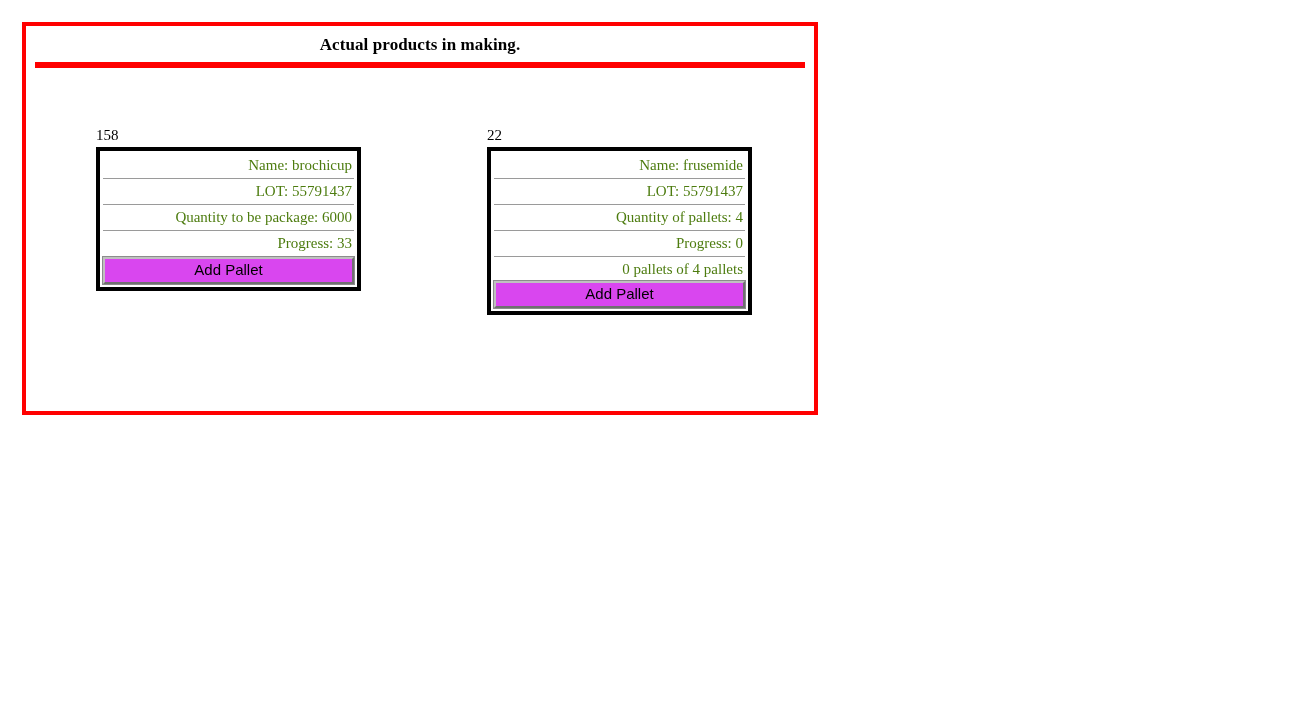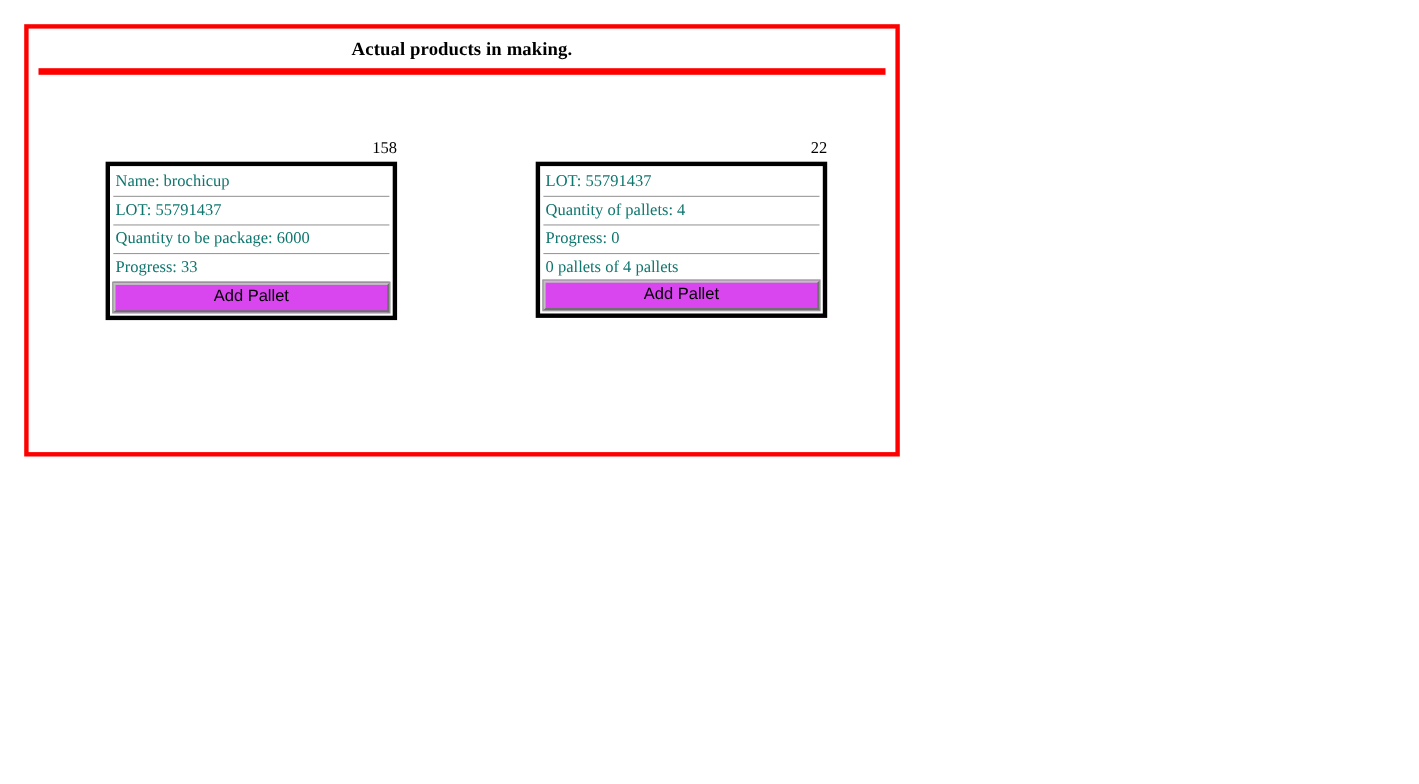--- a/index.html
+++ b/index.html
@@ -66,21 +66,21 @@
     position: absolute;
     top: 0;
   }
   .card-wrap.slot-0 { left: 70px; }
   .card-wrap.slot-1 { left: 461px; }
 
   .card-id {
     font-family: "Liberation Serif", "DejaVu Serif", serif;
     font-size: 15px;
     color: #000000;
-    text-align: right;
+    text-align: left;
     line-height: 18px;
     padding-bottom: 3px;
     width: 265px;
   }
 
   .card {
     width: 257px;                 
     border: 4px solid #000000;
     background: #ffffff;
     padding: 0;
@@ -88,22 +88,22 @@
   }
 
   .card-inner {
     padding: 2px 3px 3px 3px;
   }
 
   .card-row {
     font-family: "Liberation Serif", "DejaVu Serif", serif;
     font-size: 15px;
     line-height: 17px;
-    color: #0f766e;
-    text-align: left;
+    color: #4d7c0f;
+    text-align: right;
     padding: 4px 2px 4px 2px;
     border-bottom: 1px solid #9a9a9a;
     white-space: nowrap;
   }
   .card-row.last-info {
     border-bottom: 0;
     padding-bottom: 3px;
   }
 
   
@@ -153,20 +153,21 @@
             <button class="pallet-btn" type="button">Add Pallet</button>
           </div>
         </div>
       </div>
 
       <div class="card-wrap slot-1">
         <div class="card-id">22</div>
 
         <div class="card">
           <div class="card-inner">
+            <div class="card-row">Name: frusemide</div>
             <div class="card-row">LOT: 55791437</div>
             <div class="card-row">Quantity of pallets: 4</div>
             <div class="card-row">Progress: 0</div>
             <div class="card-row last-info">0 pallets of 4 pallets</div>
             <button class="pallet-btn" type="button">Add Pallet</button>
           </div>
         </div>
       </div>
 
     </div>

